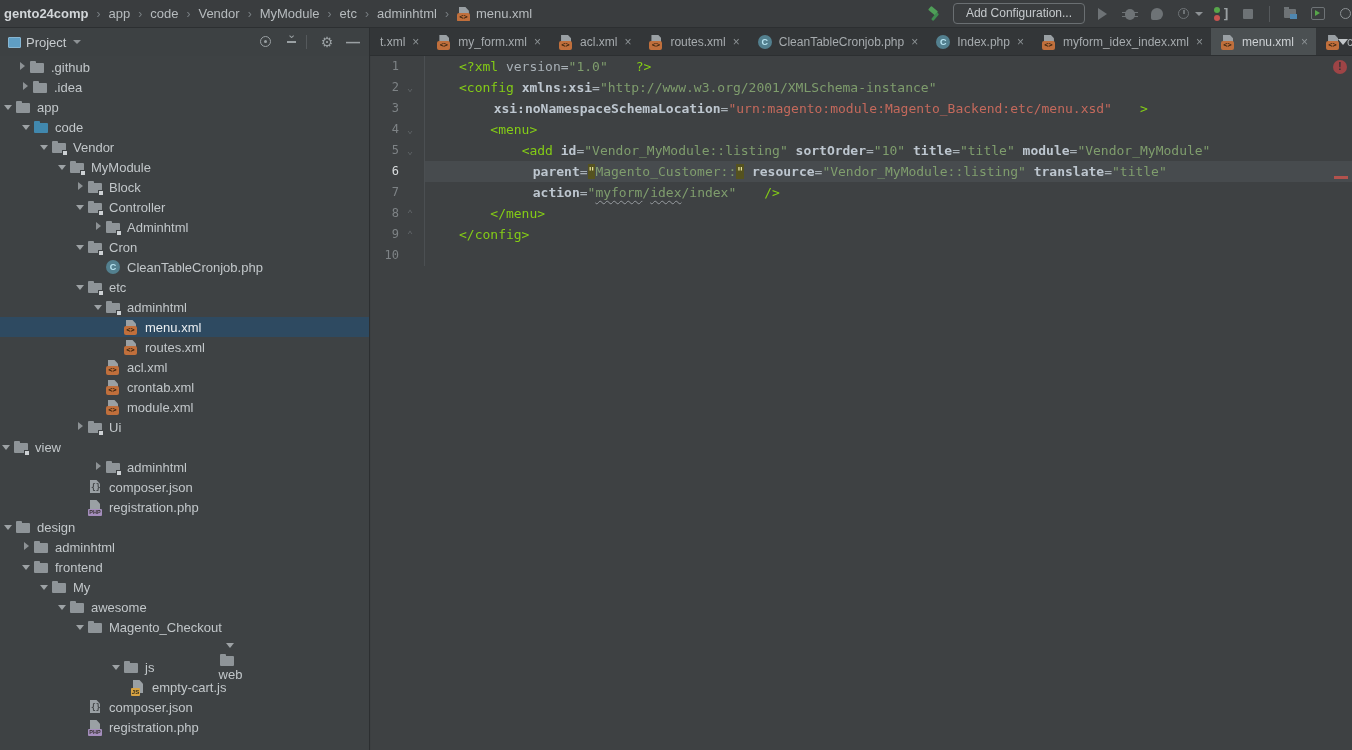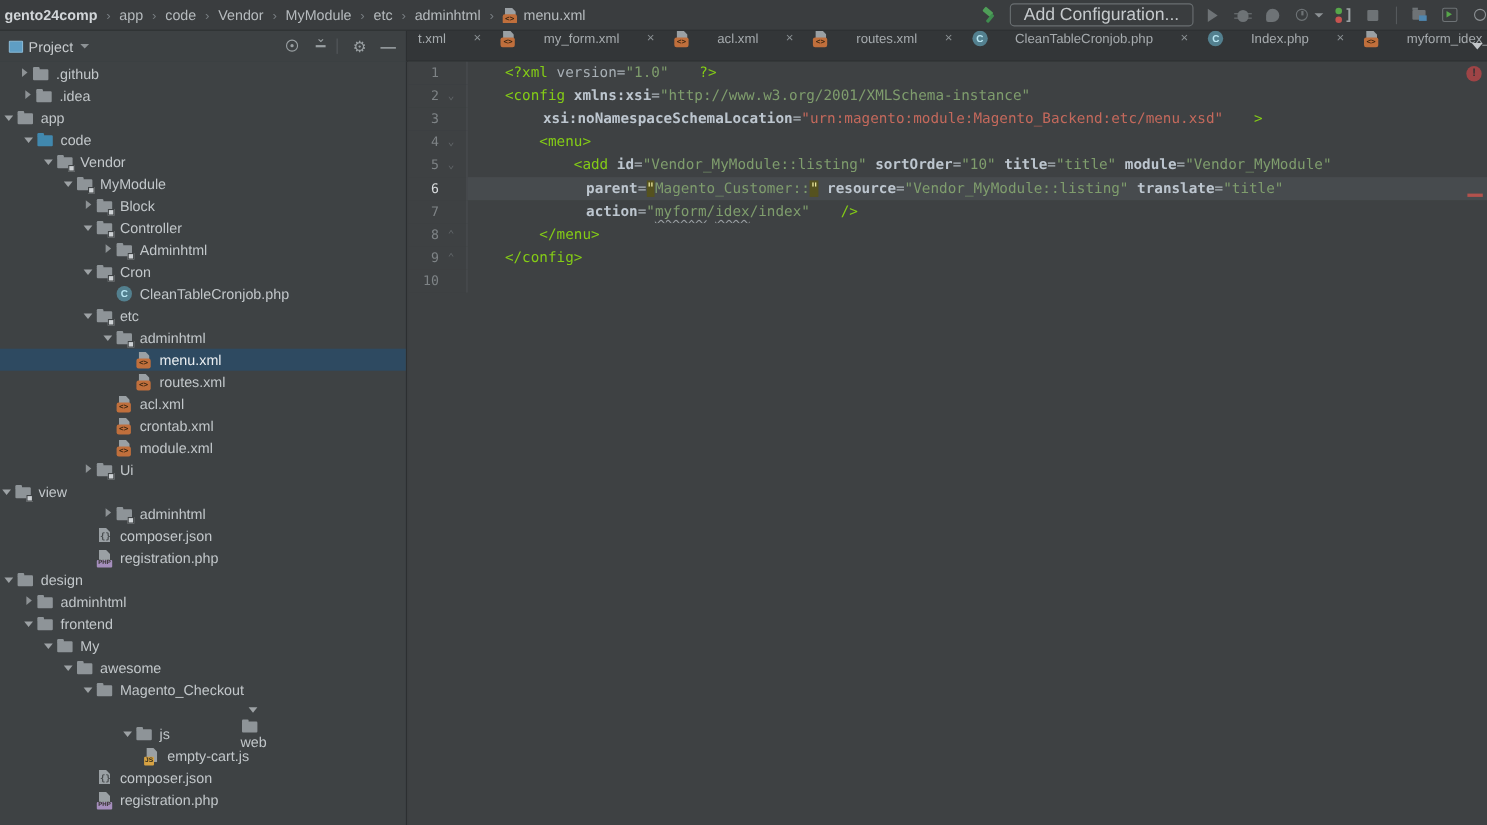--- a/index.html
+++ b/index.html
@@ -8,21 +8,21 @@
 
   
   .topbar { position:absolute; left:0; top:0; width:1352px; height:28px;
     background:#3a3d3f; border-bottom:1px solid #2c2f31; display:flex; align-items:center; }
   .crumbs { display:flex; align-items:center; padding-left:2px; white-space:nowrap; overflow:hidden; flex:1; }
   .bc-item { color:#b6bbbe; font-size:13px; padding:0 2px; cursor:default; }
   .bc-item.bold { font-weight:bold; color:#d2d6d9; }
   .bc-sep { color:#787e82; font-size:12px; padding:0 6px; }
   .runbar { display:flex; align-items:center; gap:9px; padding-right:6px; }
   .btn-addcfg { height:21px; padding:0 12px; border:1px solid #6a6f72; border-radius:4px;
-    background:transparent; color:#c6cacd; font-size:16px; line-height:19px; white-space:nowrap; }
+    background:transparent; color:#c6cacd; font-size:12px; line-height:19px; white-space:nowrap; }
   .tb-ic { width:18px; height:18px; position:relative; display:inline-block; flex:none; }
   .tb-div { width:1px; height:16px; background:#55595c; margin:0 3px; }
 
   
   .ic-hammer svg { display:block; }
   .play-tri { position:absolute; left:4px; top:3px; border-top:6px solid transparent;
     border-bottom:6px solid transparent; border-left:9px solid #6e7376; }
   .stop-sq { position:absolute; left:4px; top:4px; width:10px; height:10px; background:#6e7376; border-radius:1px; }
   .bug-b { position:absolute; left:4px; top:4px; width:10px; height:11px; background:#6e7376; border-radius:5px; }
   .bug-b::before { content:""; position:absolute; left:-3px; top:3px; width:16px; height:1.5px; background:#6e7376; }
@@ -54,22 +54,22 @@
   .locate::after { content:""; position:absolute; left:3.2px; top:3.2px; width:3px; height:3px; border-radius:50%; background:#9aa0a3; }
   .collapse-i { position:absolute; left:4px; top:4px; width:11px; height:11px; }
   .collapse-i::before { content:""; position:absolute; left:1px; top:5px; width:9px; height:1.5px; background:#9aa0a3; }
   .collapse-i::after { content:"⌄"; position:absolute; left:1px; top:-8px; color:#9aa0a3; font-size:11px; }
   .gear { color:#9aa0a3; font-size:14px; line-height:20px; text-align:center; width:20px; }
   .minim { color:#9aa0a3; font-size:14px; line-height:20px; text-align:center; width:20px; font-weight:bold; }
   .ph-div { width:1px; height:14px; background:#55595c; margin:0 4px; }
 
   .tabbar { flex:1; height:28px; background:#333638; border-bottom:1px solid #2c2f31;
     display:flex; align-items:stretch; position:relative; overflow:hidden; }
-  .tab { display:flex; padding:0 8px 0 10px; font-size:12px; color:#a6abae;
-    white-space:nowrap; cursor:default;gap:18px; }
+  .tab { display:flex; align-items:center; padding:0 8px 0 10px; font-size:12px; color:#a6abae;
+    white-space:nowrap; cursor:default; }
   .tab.active { background:#4b5052; color:#cdd1d4; }
   .tab .close { margin-left:7px; color:#8d9396; font-size:12px; line-height:12px; }
   .tab.partial { overflow:hidden; max-width:44px; }
   .tabs-chevron { position:absolute; right:4px; top:11px; width:0; height:0;
     border-left:5px solid transparent; border-right:5px solid transparent; border-top:6px solid #c2c6c9; }
 
   
   .tree-panel { position:absolute; left:0; top:56px; width:370px; height:694px;
     background:#3e4244; border-right:1px solid #2c2f31; overflow:hidden; padding-top:1px; }
   .trow { display:flex; align-items:center; height:20px; font-size:13px; color:#c2c7ca;

